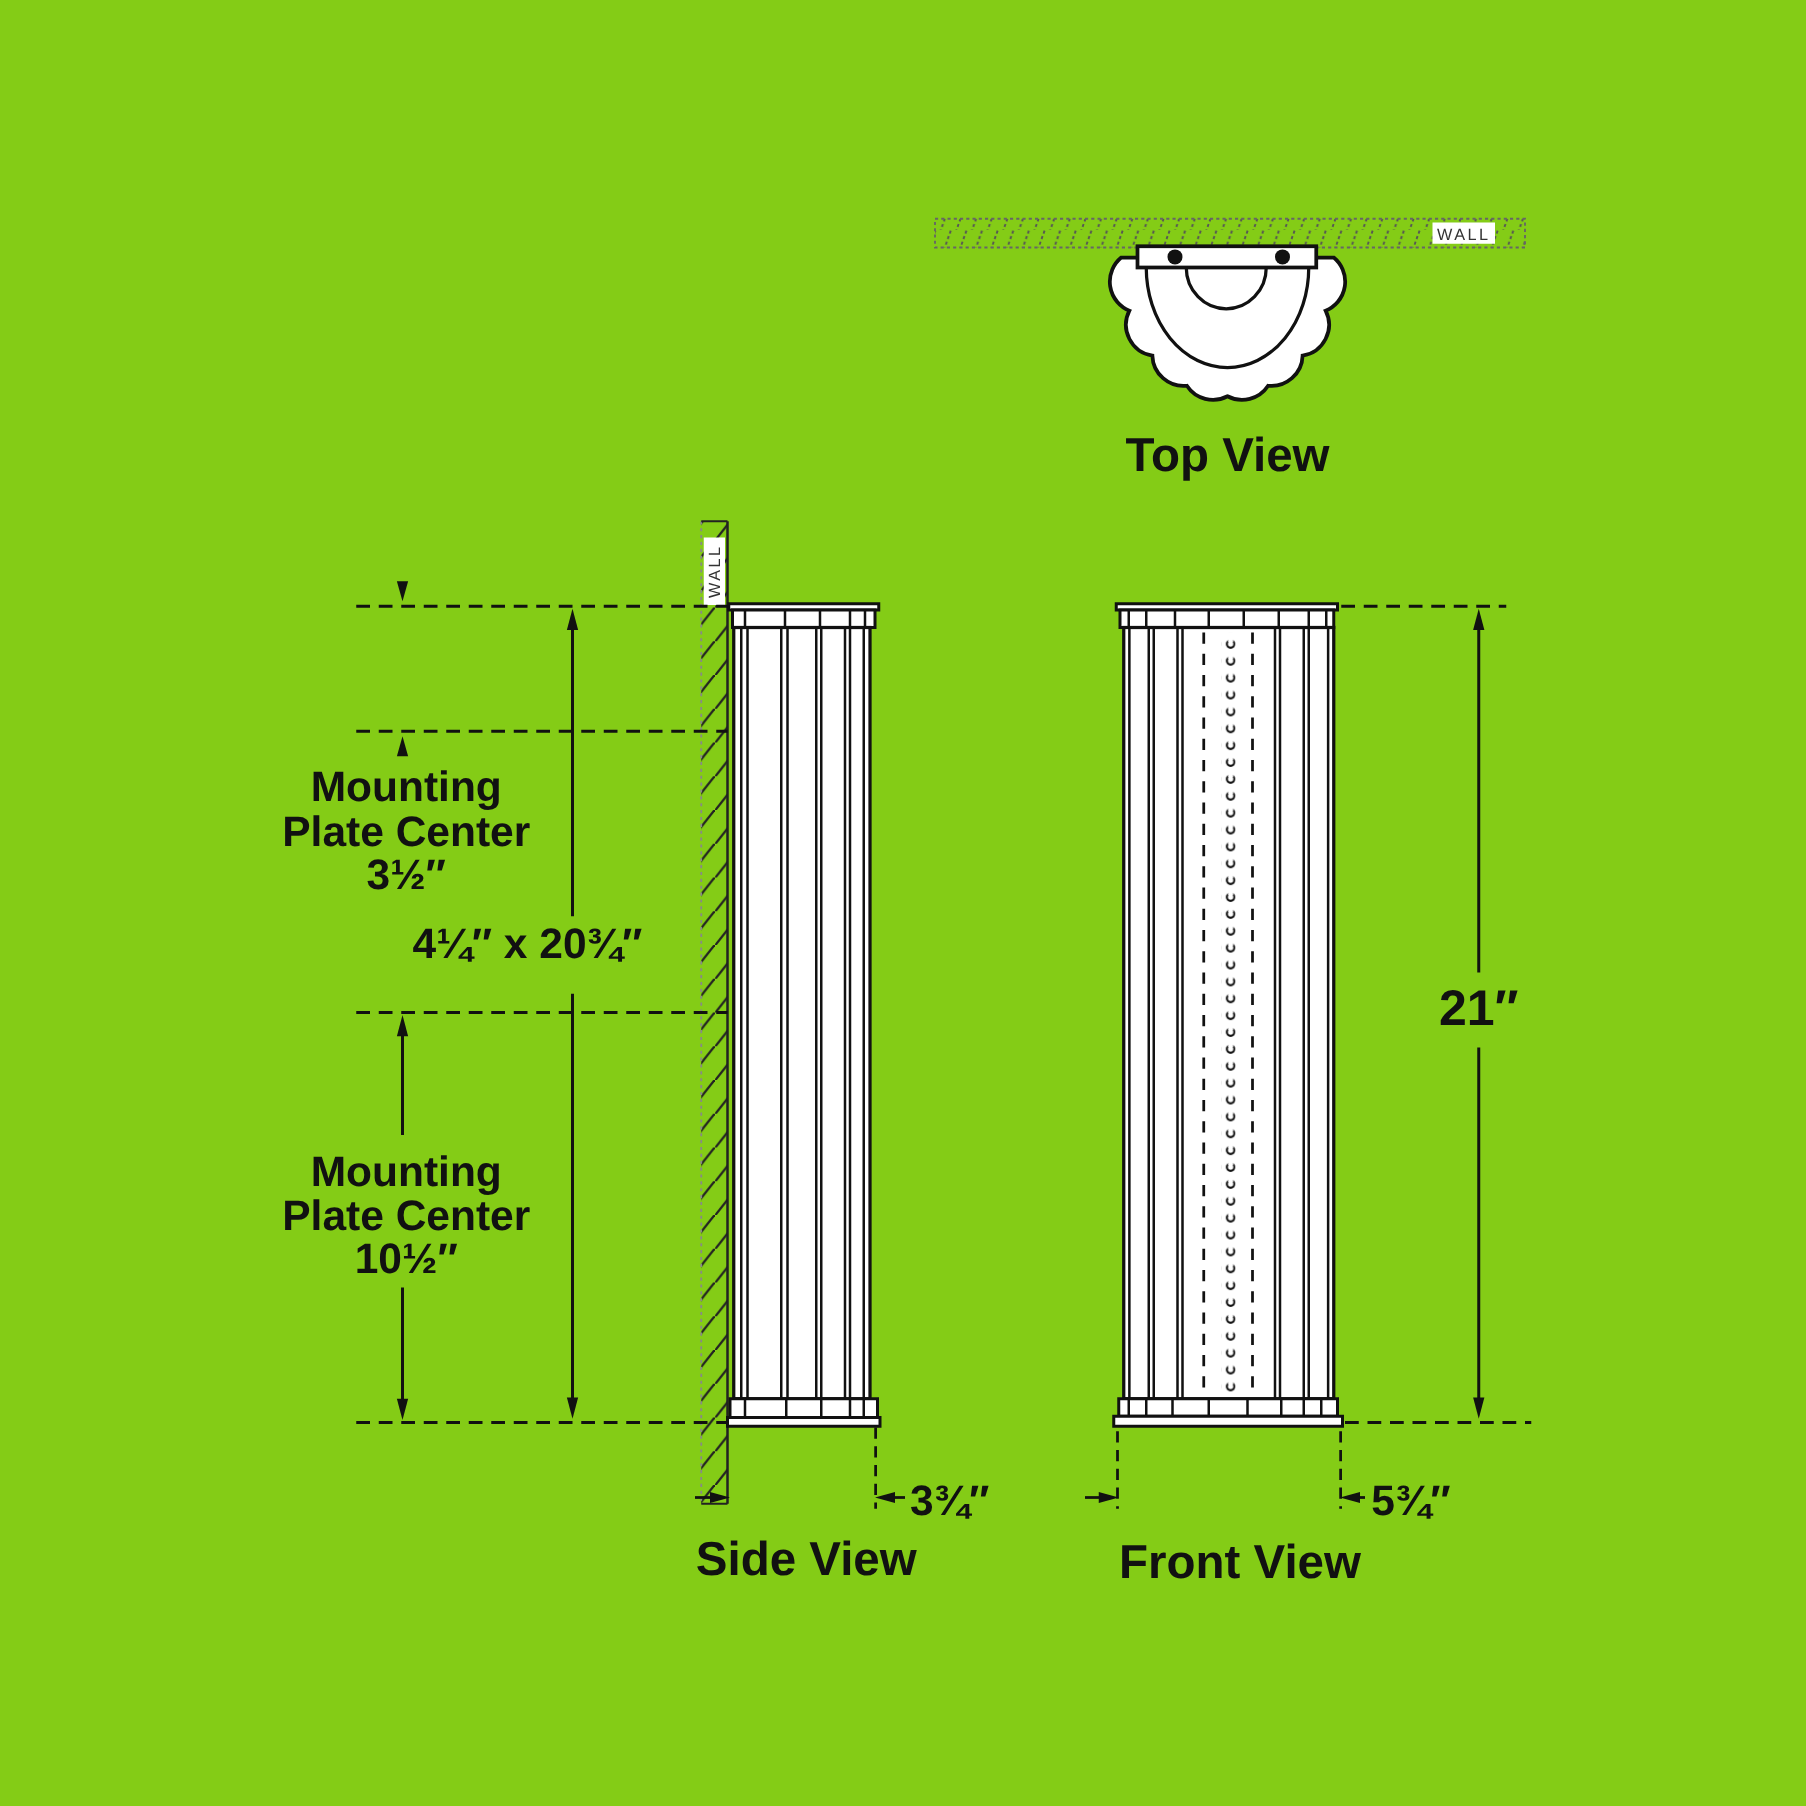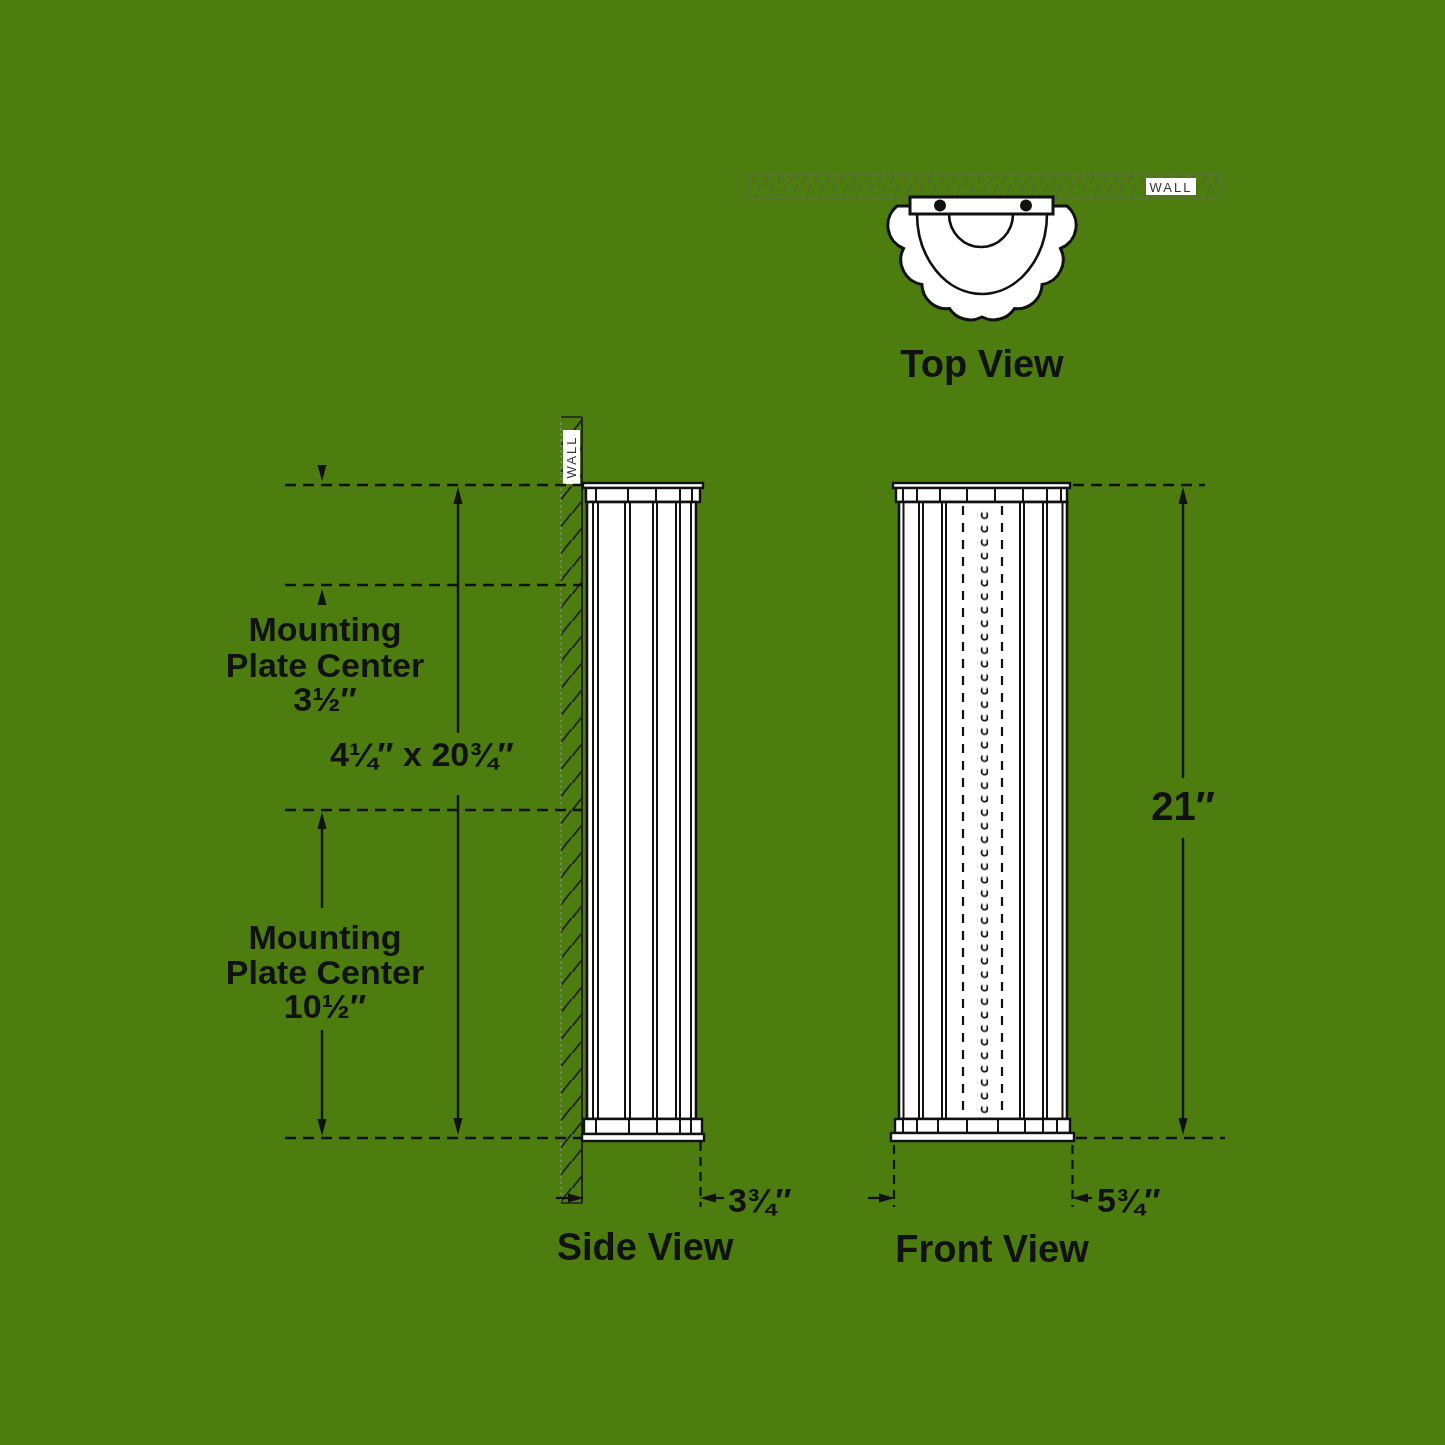--- a/index.html
+++ b/index.html
@@ -1,16 +1,16 @@
 <!DOCTYPE html>
 <html><head>
 <meta charset="utf-8">
 <style>
   html,body{margin:0;padding:0;background:#fff;}
-  .stage{position:relative;width:1445px;height:1445px;background:#4d7c0f;overflow:hidden;}
+  .stage{position:relative;width:1445px;height:1445px;background:#84cc16;overflow:hidden;}
   svg{position:absolute;left:0;top:0;}
   text{font-family:"Liberation Sans","DejaVu Sans",sans-serif;fill:#111;}
   .viewlabel{font-size:38px;font-weight:bold;}
   .dimlabel{font-size:34px;font-weight:bold;}
   .dimbig{font-size:40px;font-weight:bold;}
   .walltext{font-size:13px;font-weight:normal;fill:#333;letter-spacing:2px;}
 </style>
 </head>
 <body>
 

